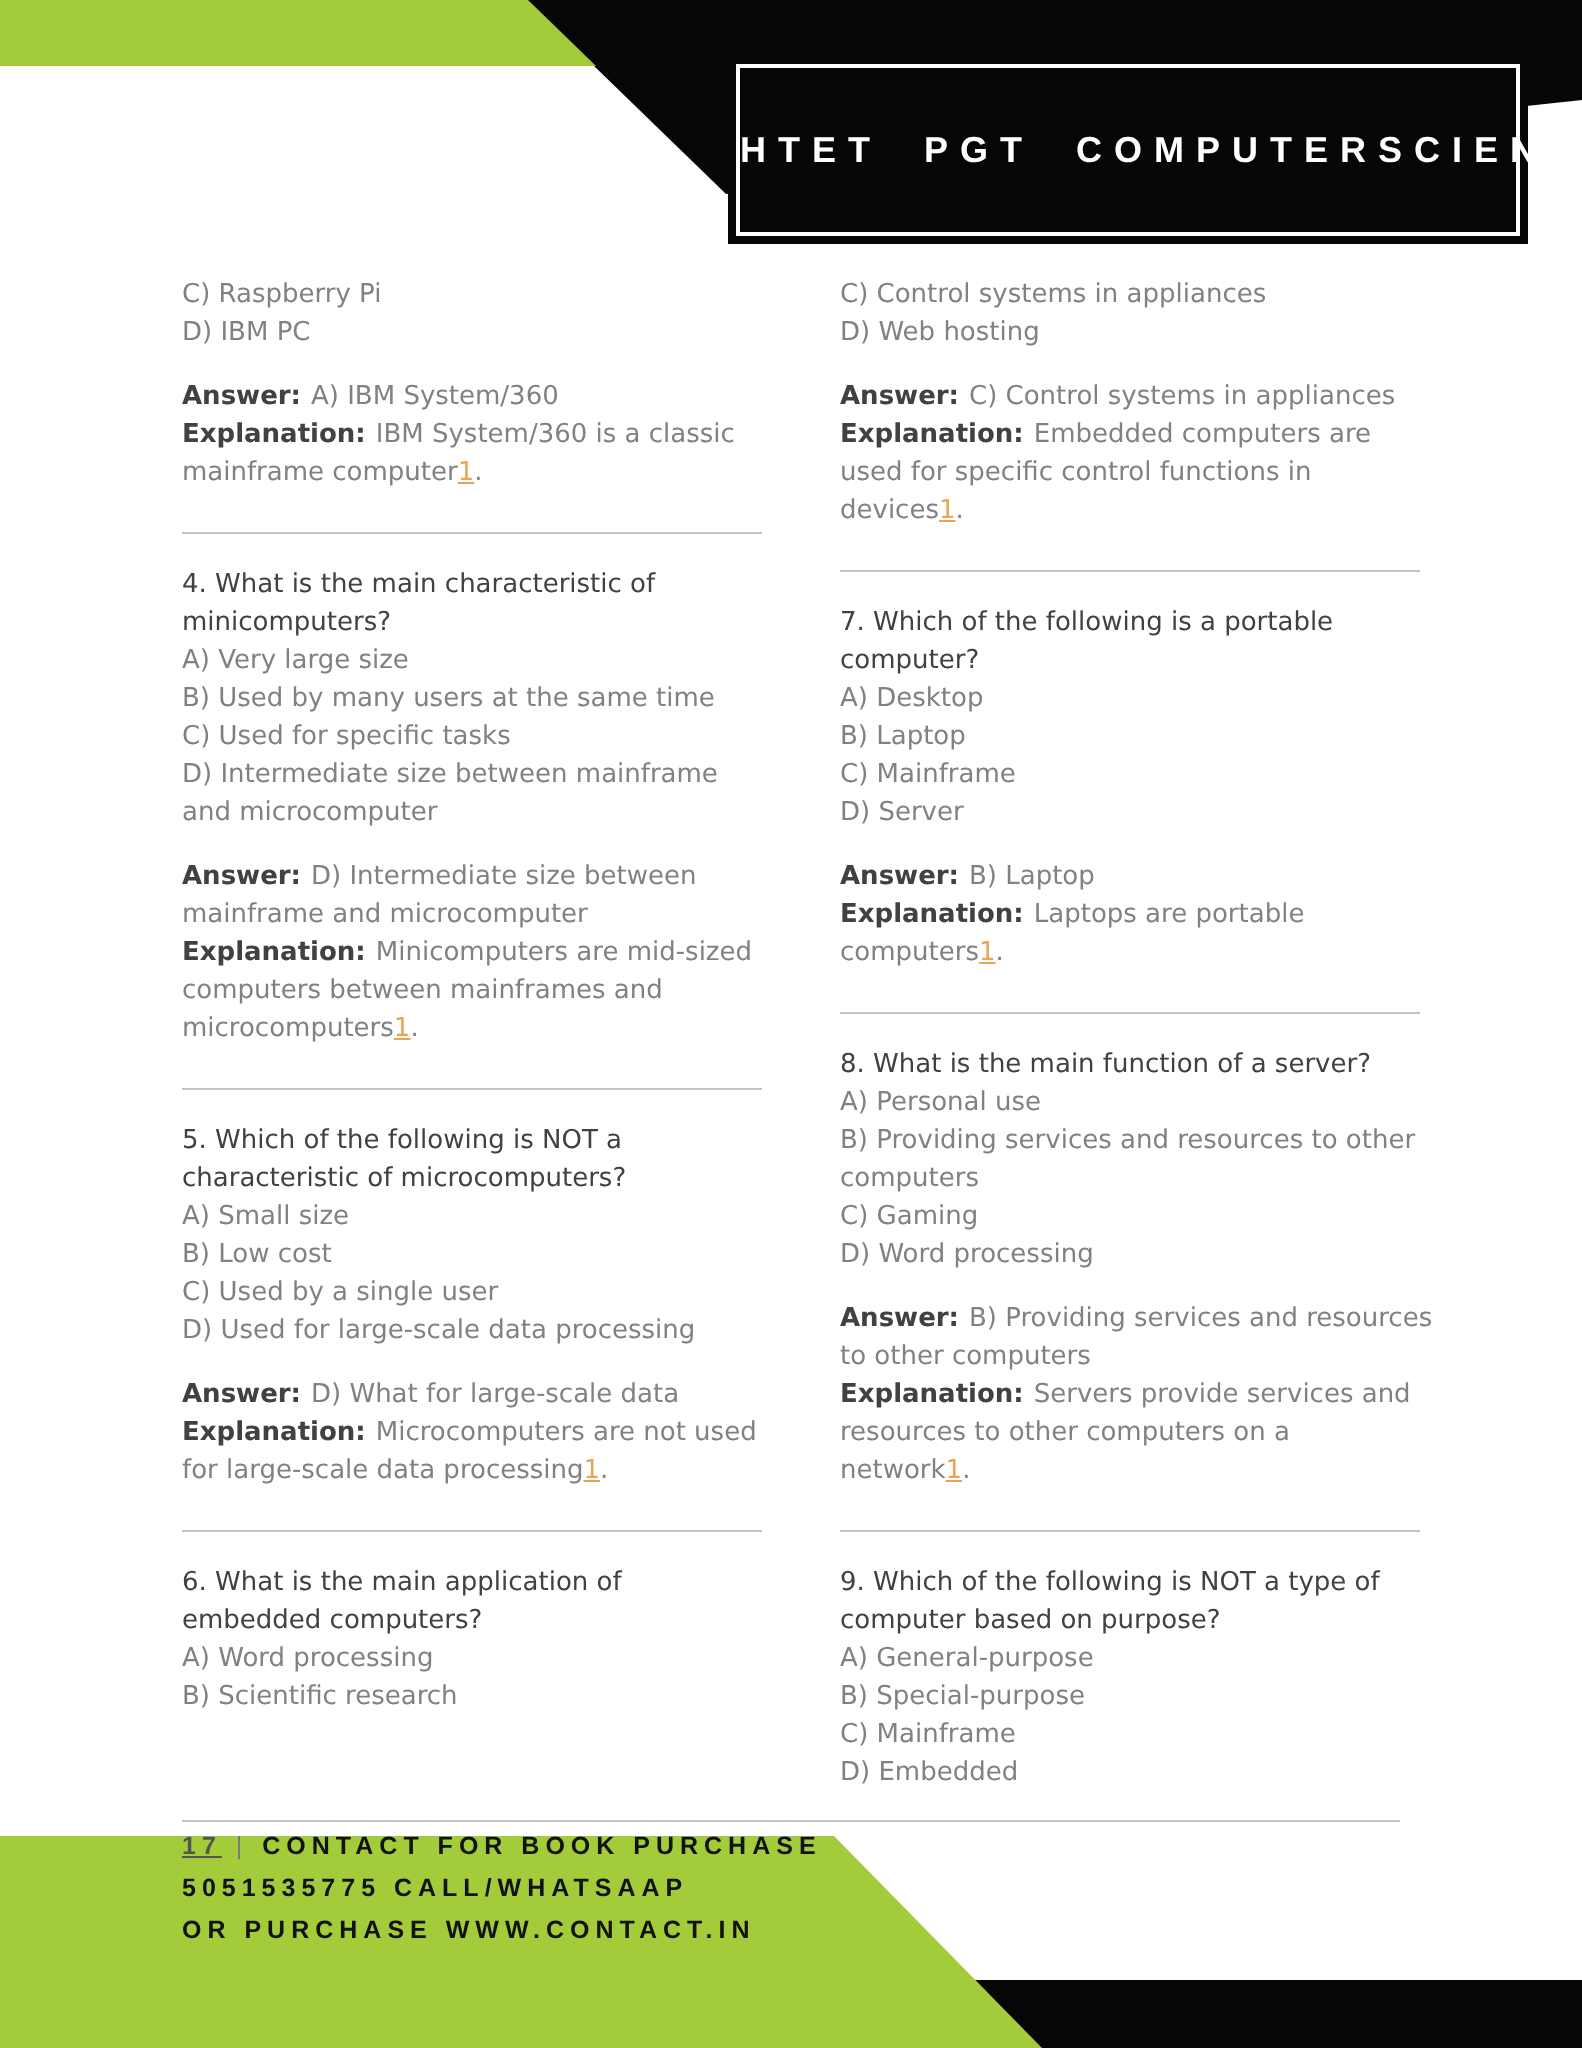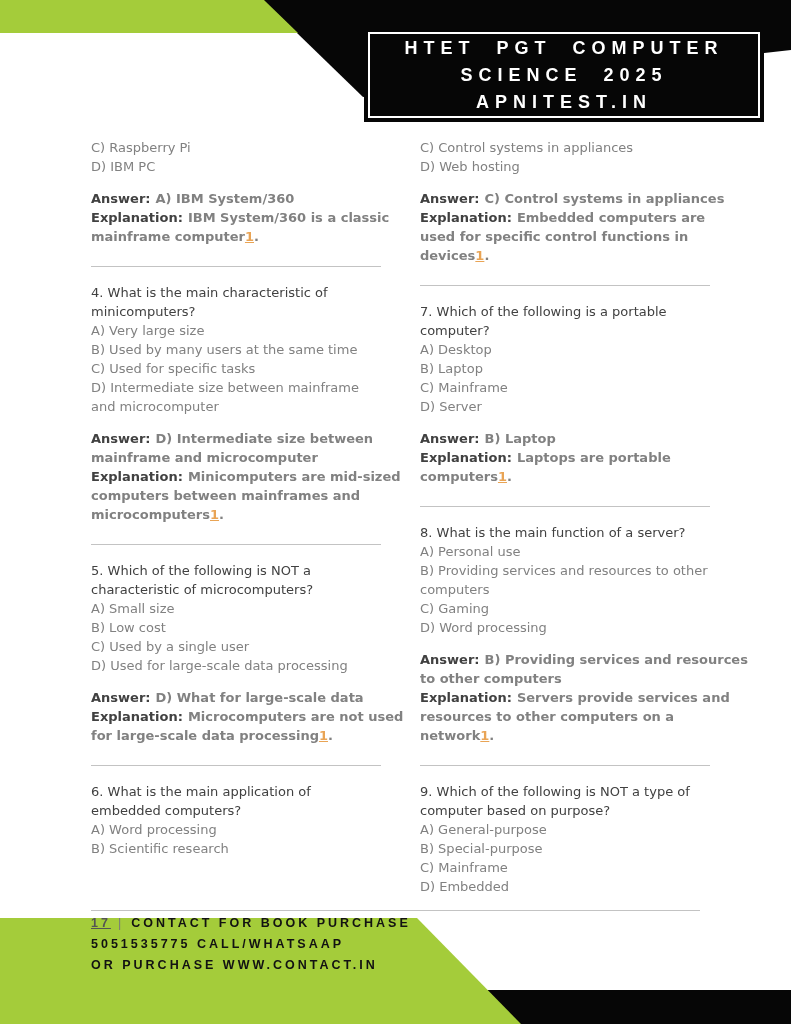--- a/index.html
+++ b/index.html
@@ -8,31 +8,31 @@
 
   
   .black-wedge{position:absolute;left:0;top:0;width:791px;height:100px;background:var(--header-black);
     clip-path:polygon(263px 0,791px 0,791px 50px,363px 97px);
     filter:drop-shadow(0 4px 3px rgba(0,0,0,.35));z-index:1;}
   .green-bar{position:absolute;left:0;top:0;width:310px;height:33px;background:var(--accent-green);
     clip-path:polygon(0 0,264px 0,298px 100%,0 100%);
     filter:drop-shadow(0 3px 2px rgba(0,0,0,.3));z-index:2;}
   .title-box{position:absolute;left:368px;top:32px;width:388px;height:82px;background:var(--header-black);
     border:2px solid #ffffff;box-shadow:0 0 0 4px var(--header-black);z-index:3;
-    display:flex;flex-direction:column;justify-content:center;align-items:center;
+    display:flex;flex-direction:row;justify-content:space-between;align-items:center;
     color:#ffffff;font-family:"Liberation Sans",sans-serif;font-weight:bold;font-size:18px;
     letter-spacing:6px;word-spacing:10px;line-height:27px;text-align:center;white-space:nowrap;}
 
   
   .col{position:absolute;top:138px;font-size:13px;line-height:19px;color:var(--body-text);}
   #col-left{left:91px;width:290px;}
   #col-right{left:420px;width:290px;}
   .row{height:19px;white-space:nowrap;}
   .q-title{font-weight:normal;color:var(--bold-text);}
-  .answer-block{margin-top:13px;font-weight:bold;}
+  .answer-block{margin-top:13px;}
   b.label{color:var(--bold-text);margin-right:5px;}
   .divider{border-top:1px solid var(--divider-gray);margin:20px 0 16px 0;height:0;}
   a.ref{color:var(--citation-orange);text-decoration:underline;cursor:pointer;}
   .suffix{color:var(--body-text);}
   .bottom-divider{position:absolute;left:91px;top:910px;width:609px;border-top:1px solid var(--divider-gray);z-index:1;}
 
   
   .footer-black{position:absolute;left:430px;top:990px;width:361px;height:34px;background:var(--header-black);z-index:1;}
   .footer-green{position:absolute;left:0;top:918px;width:545px;height:106px;background:var(--accent-green);
     clip-path:polygon(0 0,417px 0,521px 100%,0 100%);

